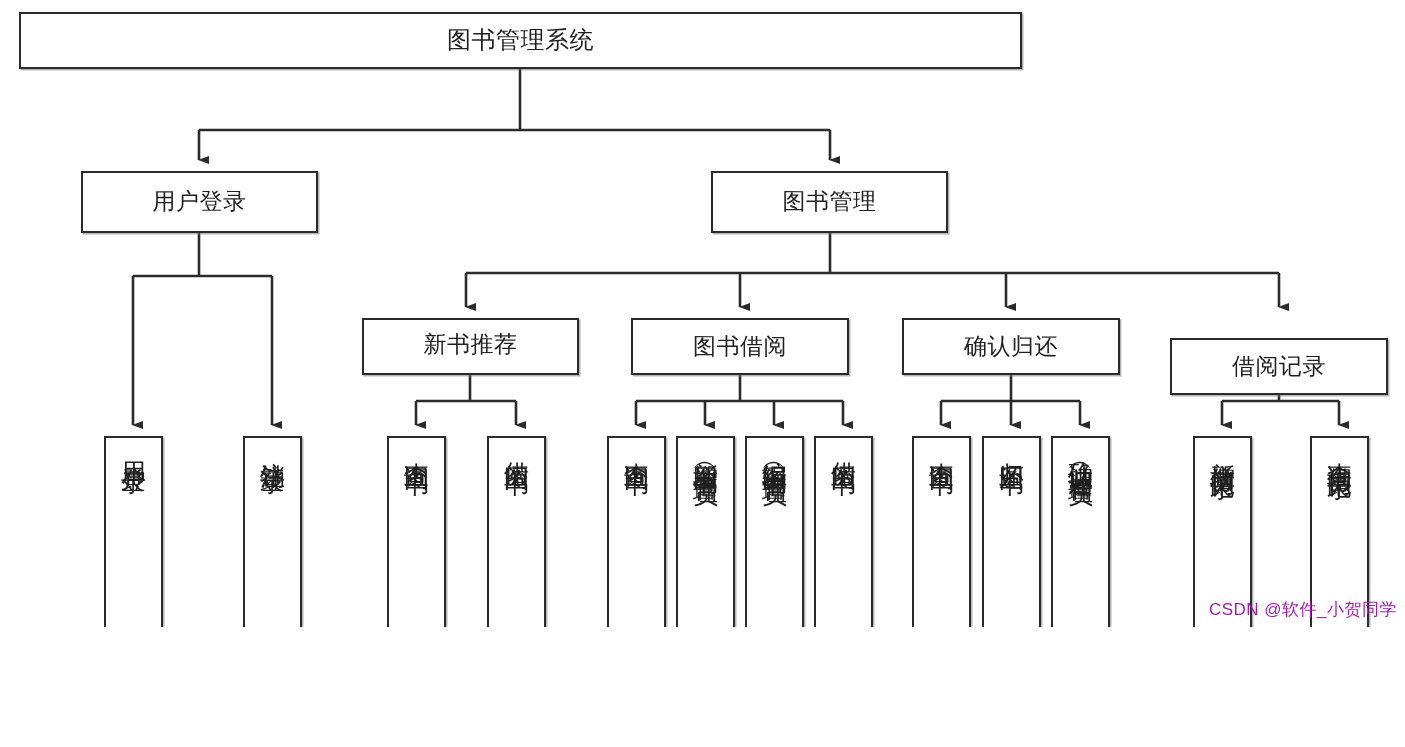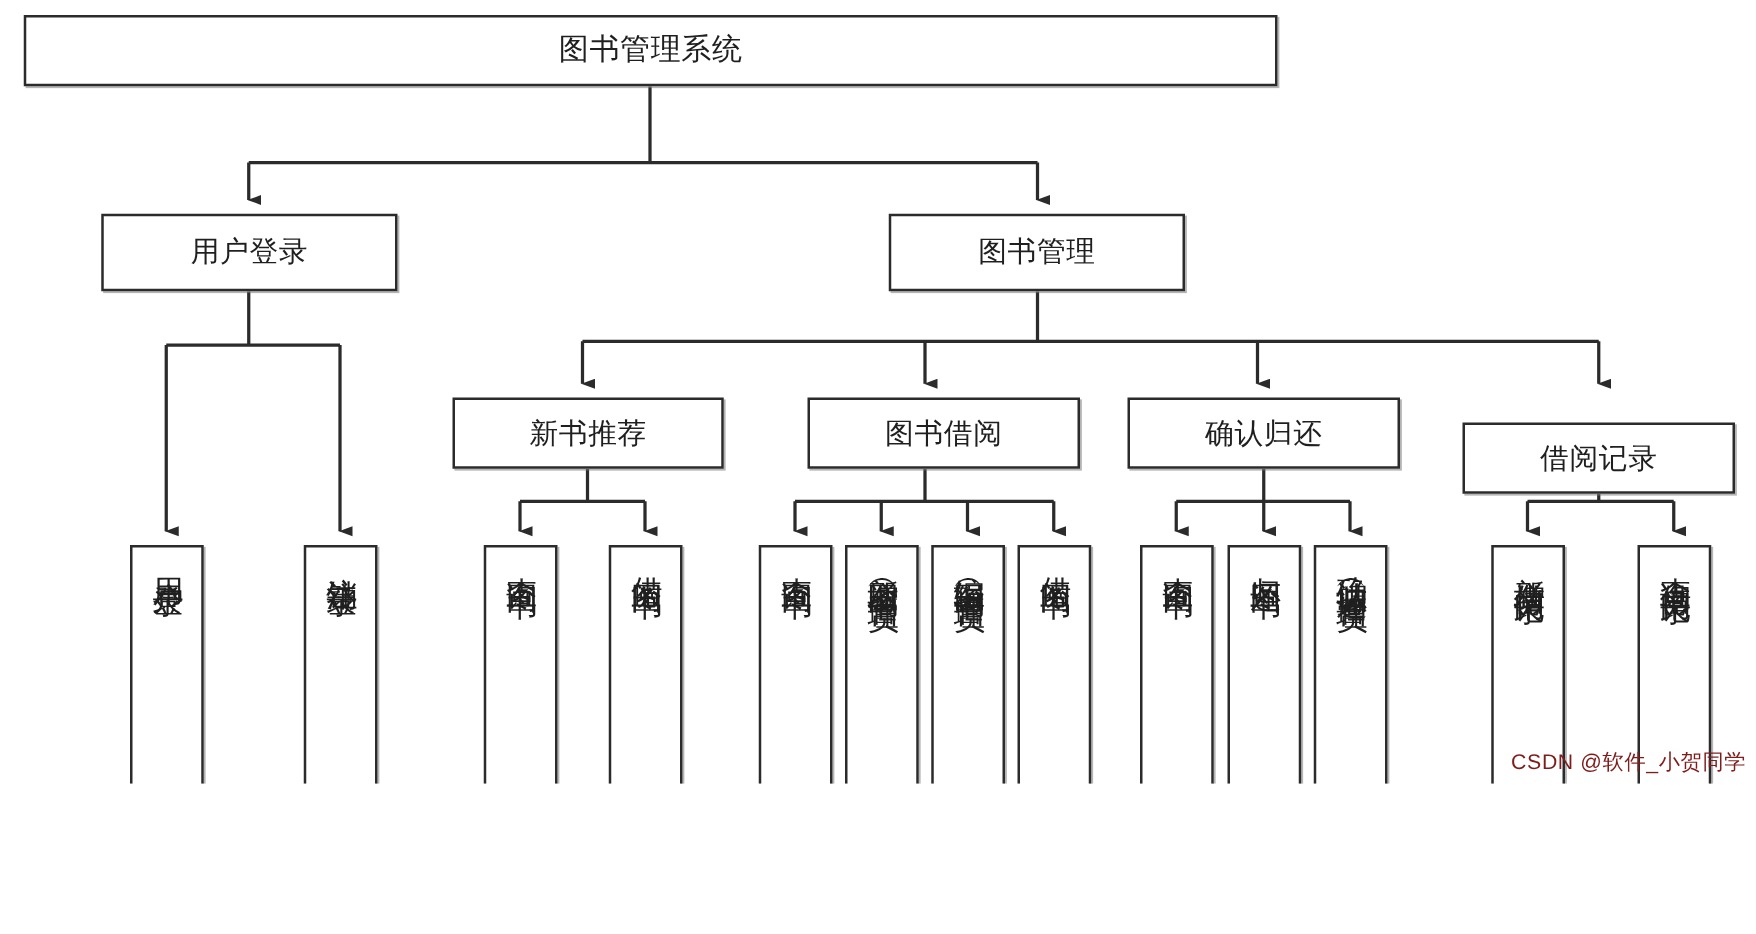--- a/index.html
+++ b/index.html
@@ -60,21 +60,21 @@
     letter-spacing: 3px;
     line-height: 1;
     display: block;
     margin: 0 auto;
   }
   .watermark {
     position: absolute;
     right: 8px;
     bottom: 6px;
     font-size: 17px;
-    color: #7f1d1d;
+    color: #a21caf;
     letter-spacing: 0.5px;
     user-select: none;
     white-space: nowrap;
   }
 </style>
 </head>
 <body>
 
 <div id="diagram-root">
 
@@ -132,24 +132,24 @@
     <span class="node-label">图书管理系统</span>
   </div>
 
   <div class="node horizontal" style="left:81px; top:171px; width:237px; height:62px;">
     <span class="node-label">用户登录</span>
   </div>
   <div class="node horizontal" style="left:711px; top:171px; width:237px; height:62px;">
     <span class="node-label">图书管理</span>
   </div>
 
-  <div class="node horizontal" style="left:362px; top:318px; width:217px; height:57px;">
+  <div class="node horizontal" style="left:362px; top:318px; width:217px; height:57px;font-family:Liberation Mono, monospace;">
     <span class="node-label">新书推荐</span>
   </div>
-  <div class="node horizontal" style="left:631px; top:318px; width:218px; height:57px;margin-left:15px;">
+  <div class="node horizontal" style="left:631px; top:318px; width:218px; height:57px;">
     <span class="node-label">图书借阅</span>
   </div>
   <div class="node horizontal" style="left:902px; top:318px; width:218px; height:57px;">
     <span class="node-label">确认归还</span>
   </div>
   <div class="node horizontal" style="left:1170px; top:318px; width:218px; height:57px;margin-top:20px;">
     <span class="node-label">借阅记录</span>
   </div>
 
   <div class="node vertical" style="left:104px; top:436px; width:59px; height:298px;">

